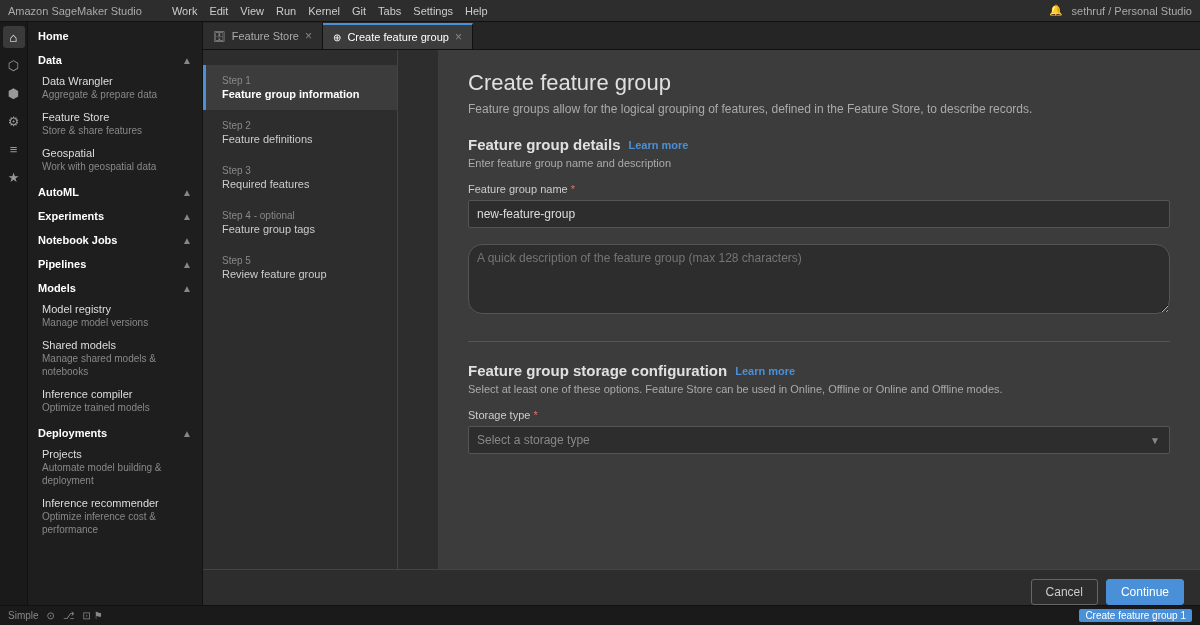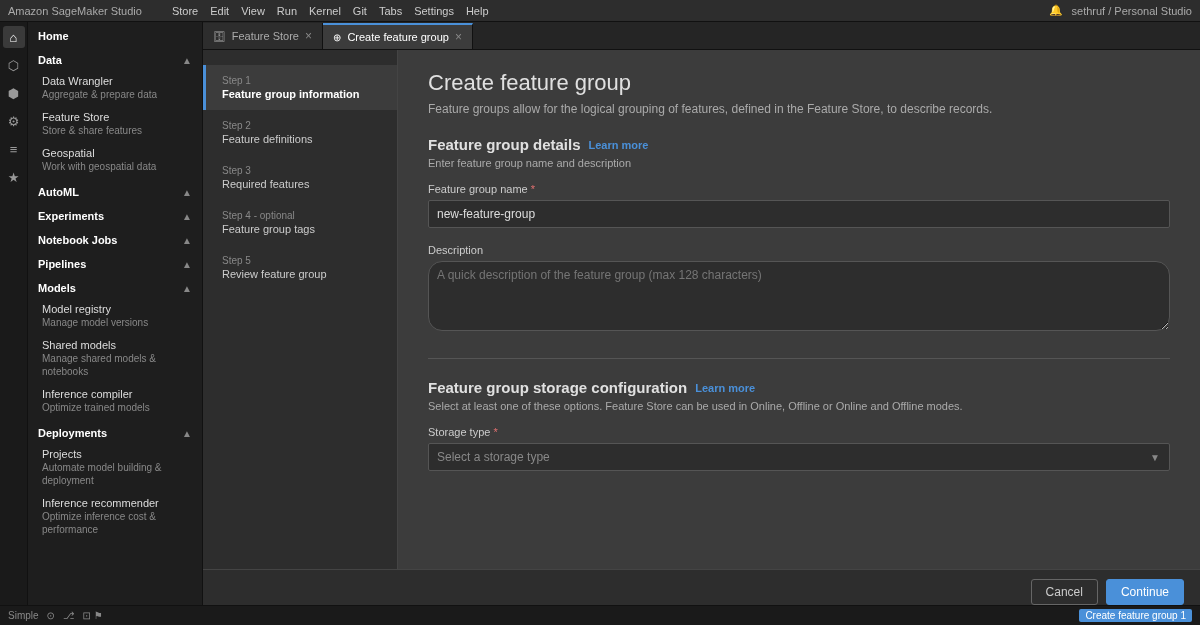--- a/index.html
+++ b/index.html
@@ -31,21 +31,21 @@
     
     .tab-bar { height: 28px; background: #252525; border-bottom: 1px solid #111; display: flex; align-items: flex-end; flex-shrink: 0; }
     .tab { display: flex; align-items: center; height: 26px; padding: 0 10px; font-size: 11px; color: #aaa; cursor: pointer; border-right: 1px solid #111; gap: 6px; background: #2d2d2d; }
     .tab.active { background: #3c3c3c; color: #fff; border-top: 2px solid #4a90d9; }
     .tab-close { font-size: 12px; color: #888; cursor: pointer; }
 
     
     .content-area { flex: 1; display: flex; flex-direction: column; overflow: hidden; background: #2d2d2d; }
 
     
-    .page-content { flex: 1; display: flex; overflow: hidden; }
+    .page-content { flex: 1; display: flex; overflow: hidden; gap: 40px; }
 
     
     .stepper-sidebar { width: 195px; background: #2d2d2d; border-right: 1px solid #444; padding: 15px 0; flex-shrink: 0; }
     .step-item { padding: 10px 16px; cursor: pointer; }
     .step-item.active { background: #3c3c3c; border-left: 3px solid #4a90d9; }
     .step-item:not(.active) { border-left: 3px solid transparent; }
     .step-label { font-size: 10px; color: #888; }
     .step-name { font-size: 11px; color: #ccc; margin-top: 2px; }
     .step-item.active .step-name { color: #fff; font-weight: 600; }
 
@@ -87,21 +87,21 @@
     
     .status-tag { background: #4a90d9; color: #fff; font-size: 10px; padding: 1px 6px; border-radius: 2px; }
   </style>
 </head>
 <body>
 
 <div class="top-bar">
   <div class="top-bar-left">
     <span class="top-bar-title">Amazon SageMaker Studio</span>
     <div class="top-bar-menus" id="menu-bar">
-        <span class="top-bar-menu-item">Store</span>
+        <span class="top-bar-menu-item">Work</span>
         <span class="top-bar-menu-item">Edit</span>
         <span class="top-bar-menu-item">View</span>
         <span class="top-bar-menu-item">Run</span>
         <span class="top-bar-menu-item">Kernel</span>
         <span class="top-bar-menu-item">Git</span>
         <span class="top-bar-menu-item">Tabs</span>
         <span class="top-bar-menu-item">Settings</span>
         <span class="top-bar-menu-item">Help</span>
       </div>
   </div>
@@ -245,21 +245,20 @@
 
           <div class="form-group">
             <label class="form-label">
               <span>Feature group name</span>
               <span class="required"> *</span>
             </label>
             <input type="text" class="form-input" value="new-feature-group" style="">
           </div>
 
           <div class="form-group">
-            <label class="form-label">Description</label>
             <textarea class="form-textarea" placeholder="A quick description of the feature group (max 128 characters)" style=""></textarea>
           </div>
         </div>
 
         <hr class="divider-line">
 
         <div class="form-section">
           <div class="section-title">
             <span>Feature group storage configuration</span>
             <span class="learn-more">Learn more</span>

